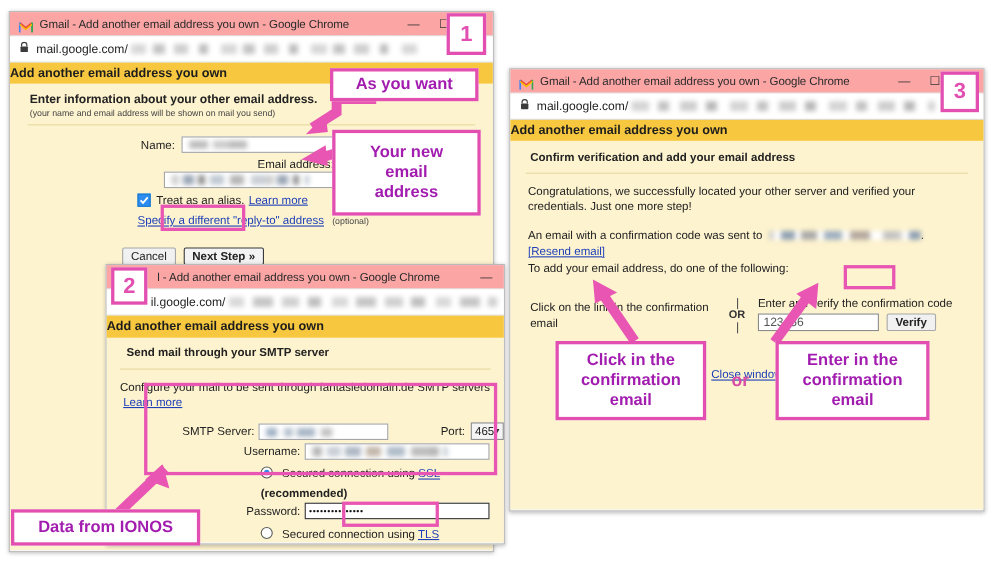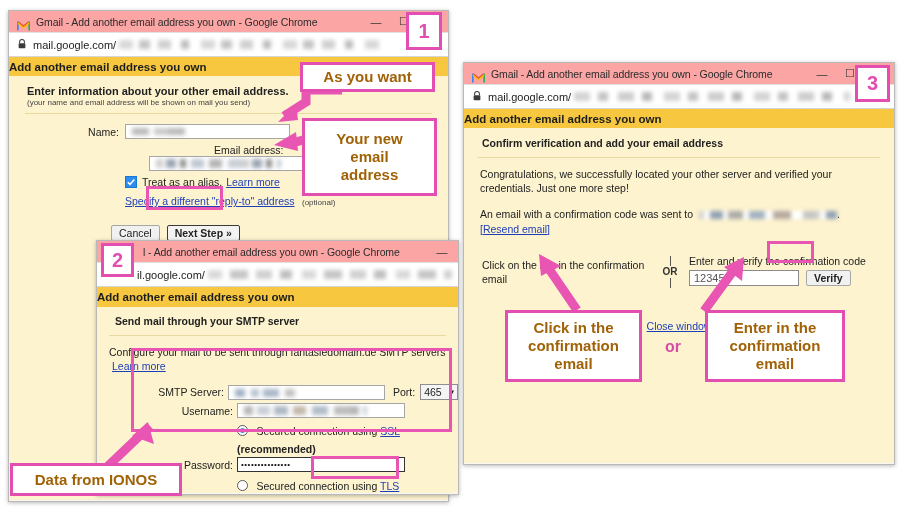--- a/index.html
+++ b/index.html
@@ -31,31 +31,31 @@
   .page{background:#fdf3cf;height:100%;box-sizing:border-box;}
   .banner{background:#f7c83f;height:19px;display:flex;align-items:center;
           box-sizing:border-box;}
   .banner span{font-size:11.5px;font-weight:bold;color:#1d1d1d;}
   .sect{font-size:10.5px;font-weight:bold;color:#222;padding:8px 0 7px 18px;}
   .hr{height:1px;background:#e8d9a0;margin:0 14px;}
   .body-txt{font-size:10.5px;color:#222;padding:0 16px;line-height:1.35;}
   a.lk{color:#1d3fb8;text-decoration:underline;}
   .fld{background:#fff;border:1px solid #a6a6a6;box-sizing:border-box;height:14px;
        position:relative;overflow:hidden;}
-  .lbl{font-size:10.5px;color:#222;text-align:right;}
+  .lbl{font-size:10.5px;color:#222;text-align:right;padding-left:40px;}
   .btn{font-size:10.5px;background:#f1f1f1;border:1px solid #a7a7a7;border-radius:2px;
        padding:1px 7px;color:#222;box-sizing:border-box;white-space:nowrap;}
   .btn.strong{font-weight:bold;border:1px solid #3a3a3a;background:#f3f3f3;}
 
   
   .badge{position:absolute;background:#fff;border:3px solid #e24fb0;
          display:flex;align-items:center;justify-content:center;
          font-size:20px;font-weight:bold;color:#e24fb0;box-sizing:border-box;}
   .callout{position:absolute;background:#fff;border:3px solid #e24fb0;
-           color:#a16207;font-weight:bold;text-align:center;box-sizing:border-box;
+           color:#a21caf;font-weight:bold;text-align:center;box-sizing:border-box;
            display:flex;align-items:center;justify-content:center;line-height:1.18;}
   .hi{position:absolute;border:3px solid #e855b2;box-sizing:border-box;}
   .arrow{position:absolute;}
   .orword{position:absolute;color:#d84ba6;font-weight:bold;font-size:16px;}
 </style>
 </head>
 <body>
 
 <div id="stage">
 
@@ -163,20 +163,21 @@
       </div>
       <div class="sect" style="padding:9px 0 8px 18px;">Confirm verification and add your email address</div>
       <div class="hr" style="margin:0 14px 9px 14px;"></div>
       <div class="body-txt" style="padding:0 16px;">Congratulations, we successfully located your other server and verified your credentials. Just one more step!</div>
 
       <div class="body-txt" style="padding:12px 16px 0 16px;">
         <span>An email with a confirmation code was sent to</span>
         <span class="blur" style="width:138px;height:8px;vertical-align:-1px;background:repeating-linear-gradient(90deg,#cfcfcf 0 5px,#fff 5px 11px,#8fa0b4 11px 24px,#fff 24px 29px,#a9a9a9 29px 44px,#fff 44px 50px,#9fb0c2 50px 66px,#fff 66px 74px,#b3a89f 74px 92px,#fff 92px 104px,#c3c3c3 104px 116px);"></span><span>.</span>
         <a class="lk">[Resend email]</a>
       </div>
+      <div class="body-txt" style="padding:1px 16px 0 16px;">To add your email address, do one of the following:</div>
 
       <div style="position:relative;margin-top:22px;height:62px;">
         <div style="position:absolute;left:18px;top:0;width:168px;font-size:10.5px;color:#222;line-height:1.35;">Click on the link in the confirmation email</div>
 
         <div style="position:absolute;left:195px;top:-2px;width:22px;text-align:center;font-size:10px;color:#333;line-height:1.05;">
           <div style="width:1px;height:10px;background:#555;margin:0 auto;"></div>
           <div style="font-weight:bold;margin:1px 0;">OR</div>
           <div style="width:1px;height:10px;background:#555;margin:0 auto;"></div>
         </div>
 

